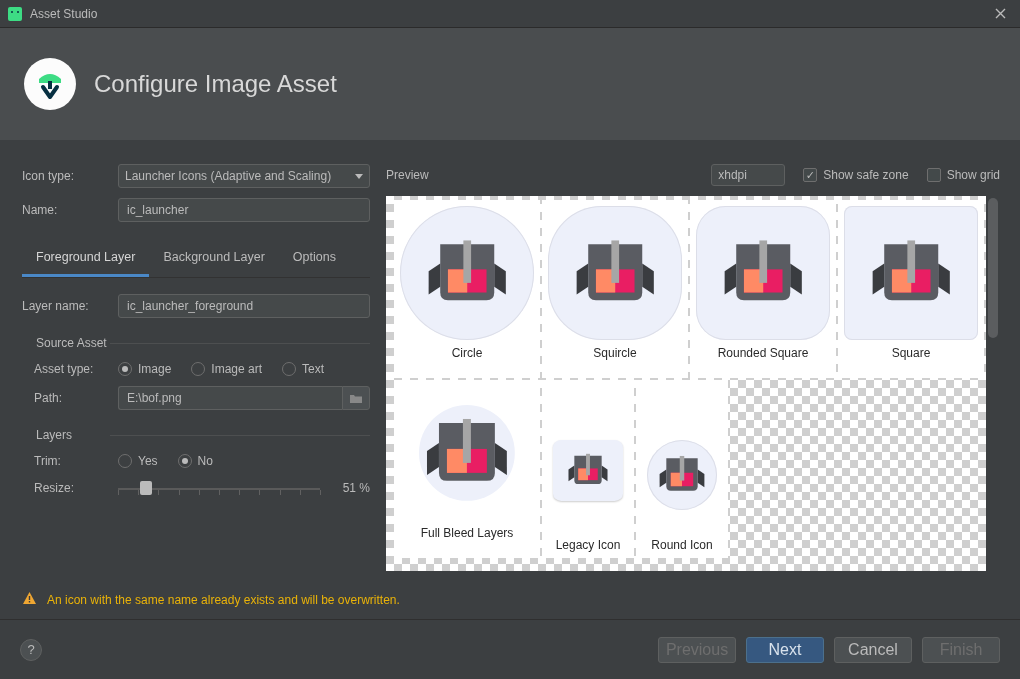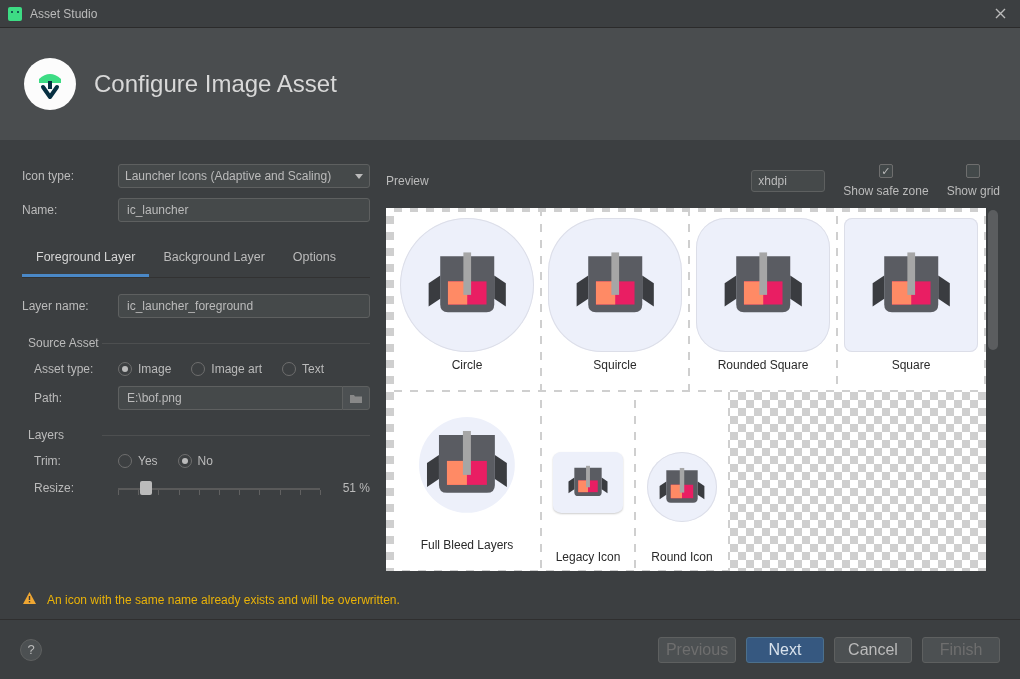--- a/index.html
+++ b/index.html
@@ -90,21 +90,21 @@
     padding: 6px 14px 10px 14px;
     color: #bbbbbb;
     cursor: pointer;
     border-bottom: 3px solid transparent;
     font-size: 12.5px;
   }
   .tab.active { border-bottom: 3px solid #4a88c7; color: #d6d6d6; }
   .section-label {
     color: #bbbbbb;
     font-size: 12px;
-    margin: 8px 0 12px 0;
+    margin: 8px 0 12px 8px;
     position: relative; padding-left: 6px;
   }
   .section-label::after {
     content: "";
     position: absolute;
     left: 80px; right: 0; top: 50%;
     border-top: 1px solid #4d4f50;
   }
   .indent { padding-left: 12px; }
   .radio-row { display: flex; align-items: center; gap: 6px; }
@@ -170,21 +170,21 @@
   .checkbox {
     width: 14px; height: 14px;
     border: 1px solid #6e6e6e;
     border-radius: 2px;
     display: inline-flex; align-items: center; justify-content: center;
     cursor: pointer;
     background: #43494a;
   }
   .checkbox.checked { background: #43494a; border-color: #6e6e6e; }
   .checkbox.checked::after { content: "✓"; color: #bbbbbb; font-size: 11px; line-height: 1; }
-  .check-label { display: flex; align-items: center; gap: 6px; cursor: pointer; font-size: 12px; color: #bbbbbb; flex-direction: column;}
+  .check-label { display: flex; align-items: flex-end; gap: 6px; cursor: pointer; font-size: 12px; color: #bbbbbb;}
   .preview-pane-wrap { flex: 1; display: flex; }
   .preview-pane {
     flex: 1;
     position: relative;
     background:
       linear-gradient(45deg,#cfcfcf 25%,transparent 25%,transparent 75%,#cfcfcf 75%),
       linear-gradient(45deg,#cfcfcf 25%,#fff 25%,#fff 75%,#cfcfcf 75%);
     background-size: 16px 16px;
     background-position: 0 0, 8px 8px;
     overflow: hidden;

